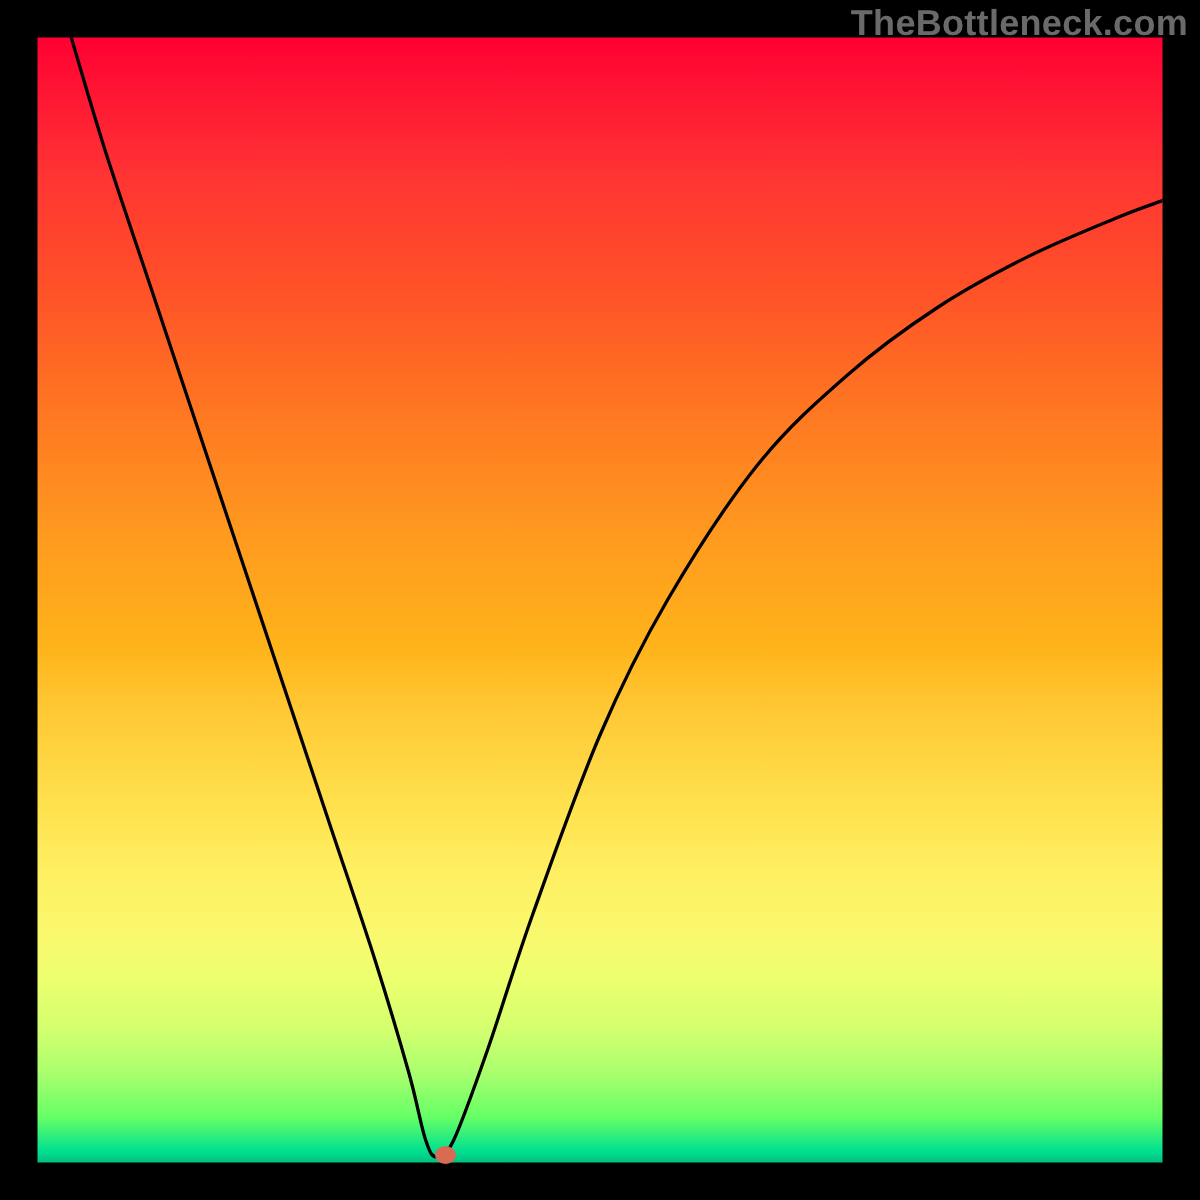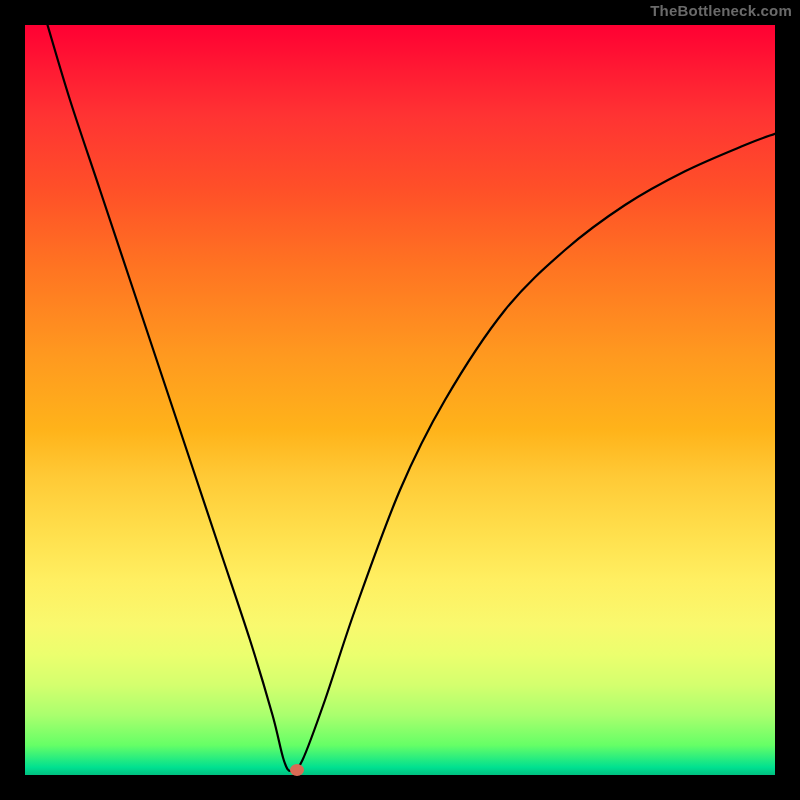--- a/index.html
+++ b/index.html
@@ -33,21 +33,21 @@
       #aaff6e 92%,
       #66ff66 96%,
       #00e090 99%,
       #00c080 100%);
   }
   .watermark {
     position: absolute;
     top: 2px;
     right: 8px;
     font-family: Arial, Helvetica, sans-serif;
-    font-size: 15px;
+    font-size: 24px;
     font-weight: bold;
     color: #6a6a6a;
     letter-spacing: 0.2px;
     user-select: none;
   }
   svg.curve {
     position: absolute;
     left: 0; top: 0;
     width: 750px; height: 750px;
   }

